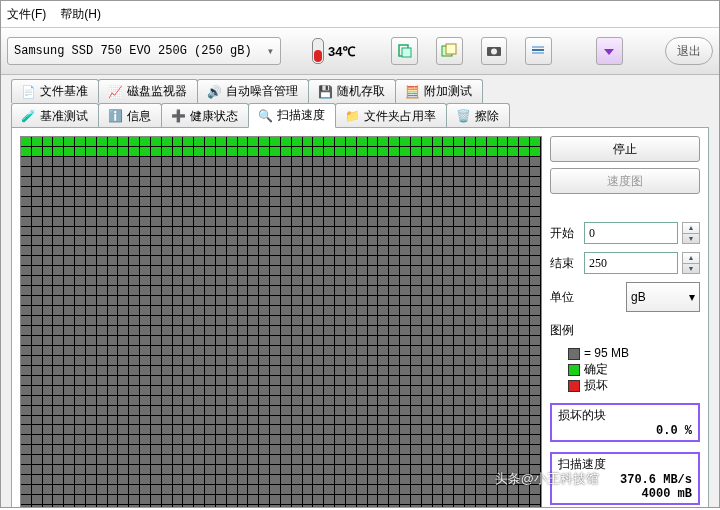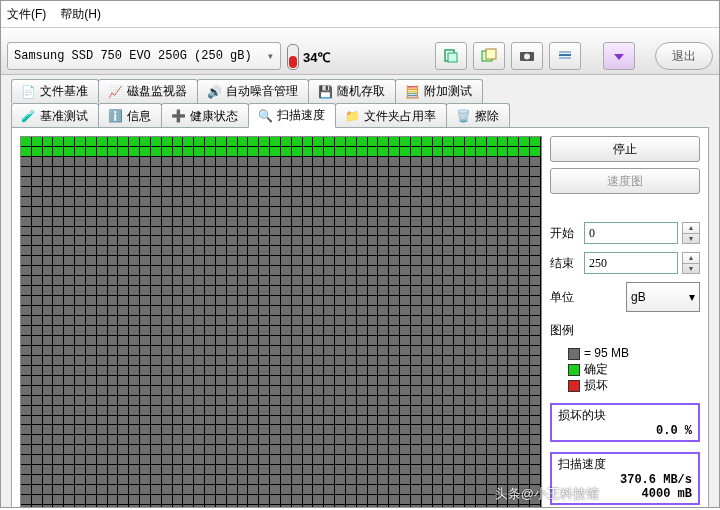--- a/index.html
+++ b/index.html
@@ -1,22 +1,22 @@
 <!DOCTYPE html>
 <html><head>
 <meta charset="utf-8">
 <style>
 html,body{margin:0;padding:0;font-family:"Microsoft YaHei",Tahoma,sans-serif;font-size:12px;background:#fff;color:#000}
 #app{width:720px;height:508px;position:relative;background:linear-gradient(#fdfdfd,#e8e8e8 40px,#f0f0f0 40px);border:1px solid #999;box-sizing:border-box;overflow:hidden}
 .menubar{height:22px;padding:2px 6px;display:flex;gap:14px;align-items:center;background:#fff;border-bottom:1px solid #ccc}
 .menubar span{cursor:pointer}
-.toolbar{height:38px;display:flex;align-items:flex-end;padding:4px 6px;gap:6px;border-bottom:1px solid #bbb;background:linear-gradient(#fefefe,#e2e2e2)}
+.toolbar{height:38px;display:flex;align-items:center;padding:4px 6px;gap:18px;border-bottom:1px solid #bbb;background:linear-gradient(#fefefe,#e2e2e2)}
 .drive-select{flex:0 0 auto;width:260px;height:26px;border:1px solid #aaa;border-radius:3px;background:linear-gradient(#fff,#eee);display:flex;align-items:center;padding:0 6px;font-family:"Courier New",monospace;font-size:12px;justify-content:space-between}
 .drive-select .chev{color:#666}
-.temp{display:flex;align-items:center;gap:4px;font-weight:bold;font-size:13px;margin-left:0}
+.temp{display:flex;align-items:center;gap:4px;font-weight:bold;font-size:13px;margin-left:13px}
 .thermo{width:10px;height:24px;background:#eee;border:1px solid #888;border-radius:5px;position:relative}
 .thermo::after{content:"";position:absolute;bottom:1px;left:1px;right:1px;height:12px;background:#d22;border-radius:4px}
 .tbtn{width:30px;height:26px;border:1px solid #aaa;border-radius:3px;background:linear-gradient(#fff,#e6e6e6);display:flex;align-items:center;justify-content:center;cursor:pointer}
 .tbtn svg{width:16px;height:16px}
 .spacer{flex:1}
 .exit{width:56px;height:26px;border:1px solid #aaa;border-radius:14px;background:linear-gradient(#fff,#e6e6e6);display:flex;align-items:center;justify-content:center;cursor:pointer;color:#555}
 .tabs-area{padding:4px 10px 0 10px}
 .tab-row{display:flex}
 .tab{display:flex;align-items:center;gap:4px;padding:3px 10px;border:1px solid #9aa;border-bottom:none;margin-right:-1px;background:linear-gradient(#fdfdfd,#e8e8e8);cursor:pointer;border-radius:3px 3px 0 0;font-size:12px;white-space:nowrap}
 .tab.active{background:#fff;font-weight:normal;position:relative;z-index:2;border-bottom:1px solid #fff}
@@ -36,21 +36,21 @@
 .fld .inp{flex:1;height:20px;border:1px solid #7a9;background:#fff;padding:0 4px;display:flex;align-items:center;font-family:Tahoma}
 .spin{width:16px;height:20px;border:1px solid #aaa;background:linear-gradient(#fff,#ddd);display:flex;flex-direction:column}
 .spin div{flex:1;display:flex;align-items:center;justify-content:center;font-size:7px;color:#456}
 .spin div:first-child{border-bottom:1px solid #aaa}
 .sel{width:64px;height:20px;border:1px solid #888;background:linear-gradient(#fff,#eee);display:flex;align-items:center;justify-content:space-between;padding:4px 4px}
 .legend-title{margin-top:4px}
 .legend{margin-left:18px;font-size:12px;line-height:16px}
 .legend .sw{display:inline-block;width:10px;height:10px;border:1px solid #333;vertical-align:middle;margin-right:4px}
 .boxed{border:2px solid #8b5cf6;padding:2px 6px;margin-top:4px}
 .boxed .val{text-align:right;font-family:"Courier New",monospace;font-weight:bold}
-.wm{position:absolute;bottom:4px;right:120px;color:#fff;text-shadow:0 0 2px #000;font-size:13px;opacity:.85}
+.wm{position:absolute;bottom:19px;right:120px;color:#fff;text-shadow:0 0 2px #000;font-size:13px;opacity:.85}
 </style>
 </head>
 <body>
 
 <div id="app">
   <div class="menubar">
     <span>文件(F)</span>
     <span>帮助(H)</span>
   </div>
 

